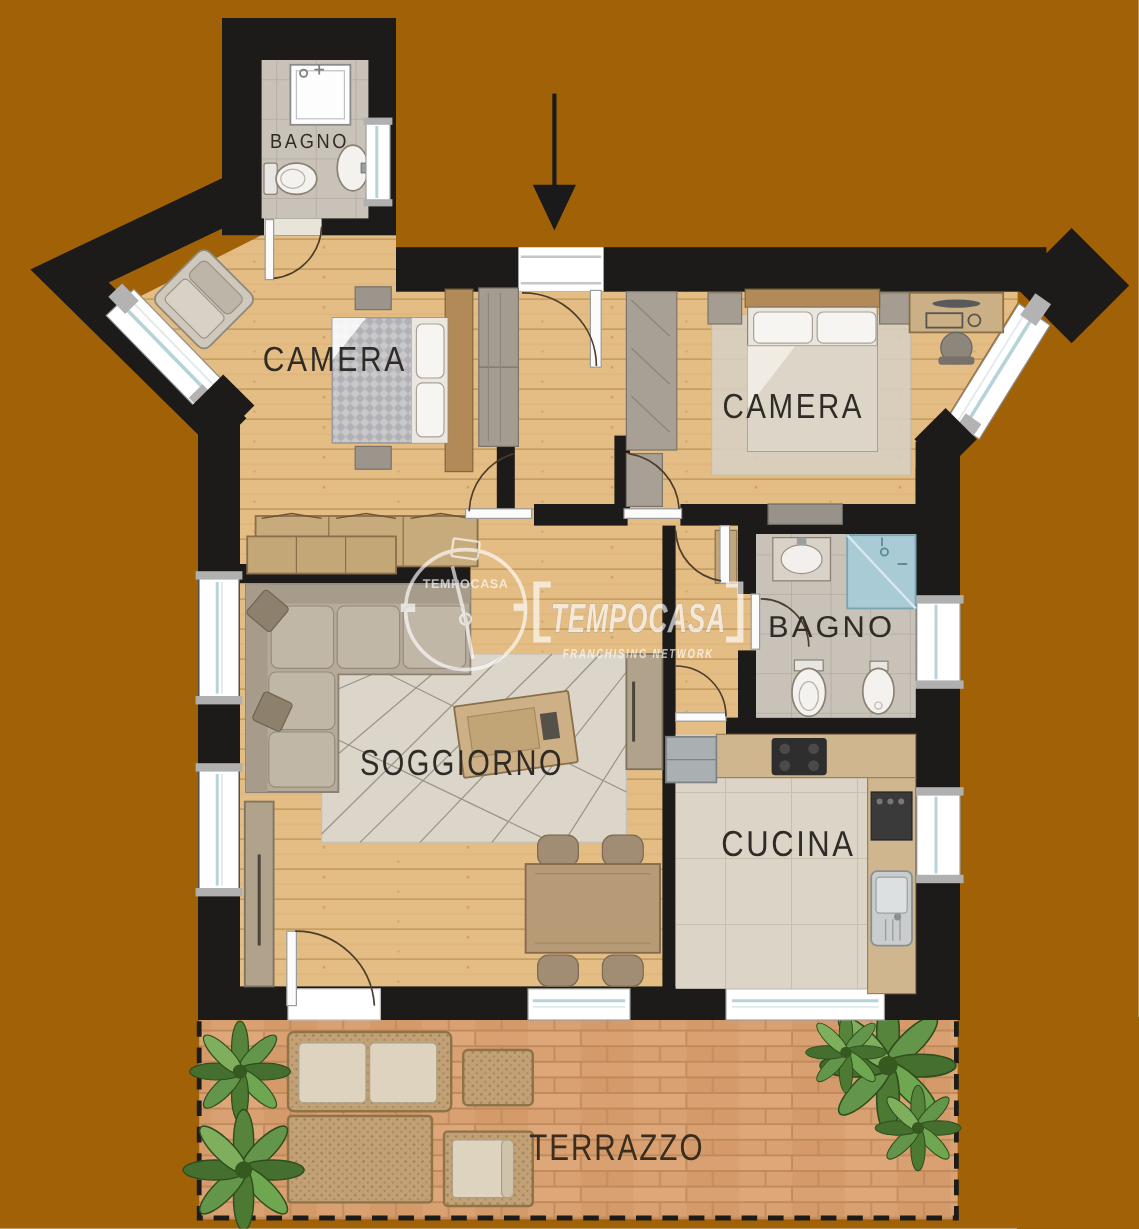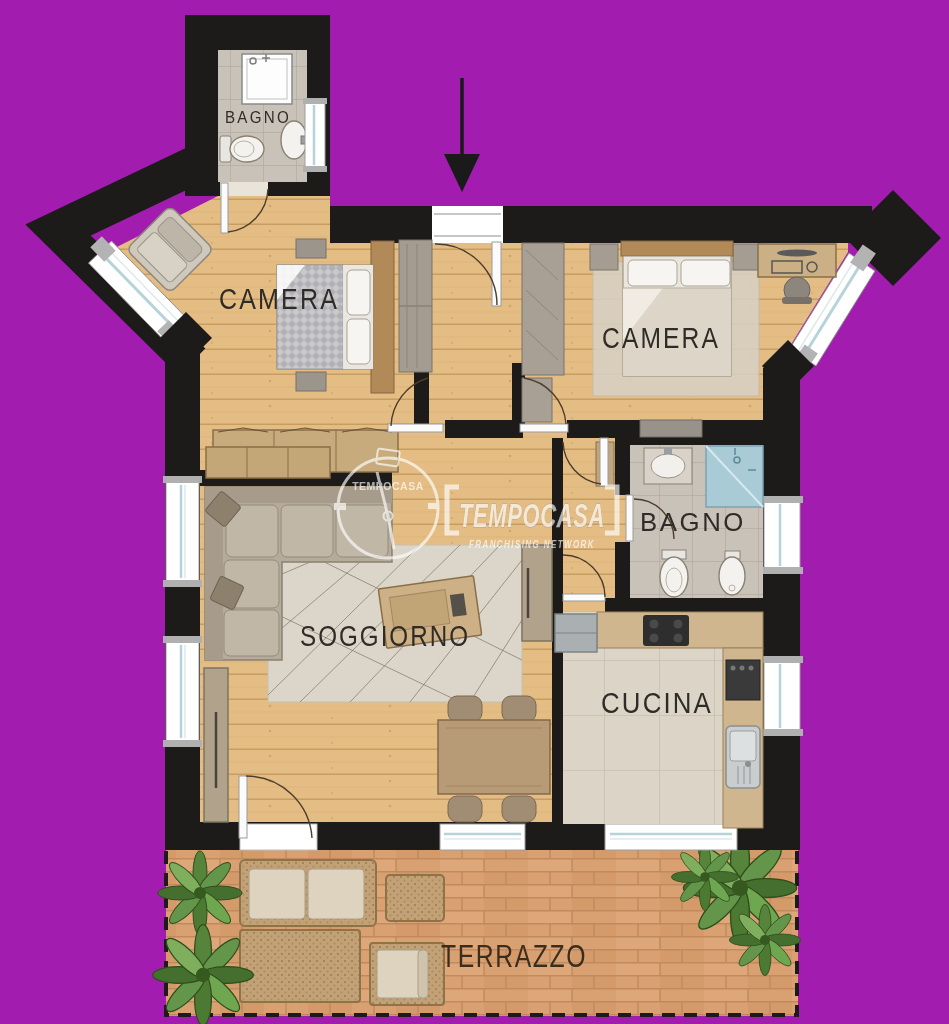--- a/index.html
+++ b/index.html
@@ -1,16 +1,16 @@
 <!DOCTYPE html>
 <html><head>
 <meta charset="utf-8">
 <style>
   html,body{margin:0;padding:0;background:#ffffff;width:949px;height:1024px;overflow:hidden;}
-  .stage{position:relative;width:949px;height:1024px;background:#a21caf;font-family:"Liberation Sans",sans-serif;}
+  .stage{position:relative;width:949px;height:1024px;background:#a16207;font-family:"Liberation Sans",sans-serif;}
   svg{display:block;}
   text{font-family:"Liberation Sans",sans-serif;}
   .room-label{fill:#2f2c28;letter-spacing:2.5px;}
   .terr-label{fill:#3a2d1e;letter-spacing:2px;}
   .wm{opacity:.66;}
   .wm text{fill:#ffffff;}
 </style>
 </head>
 <body>
 

